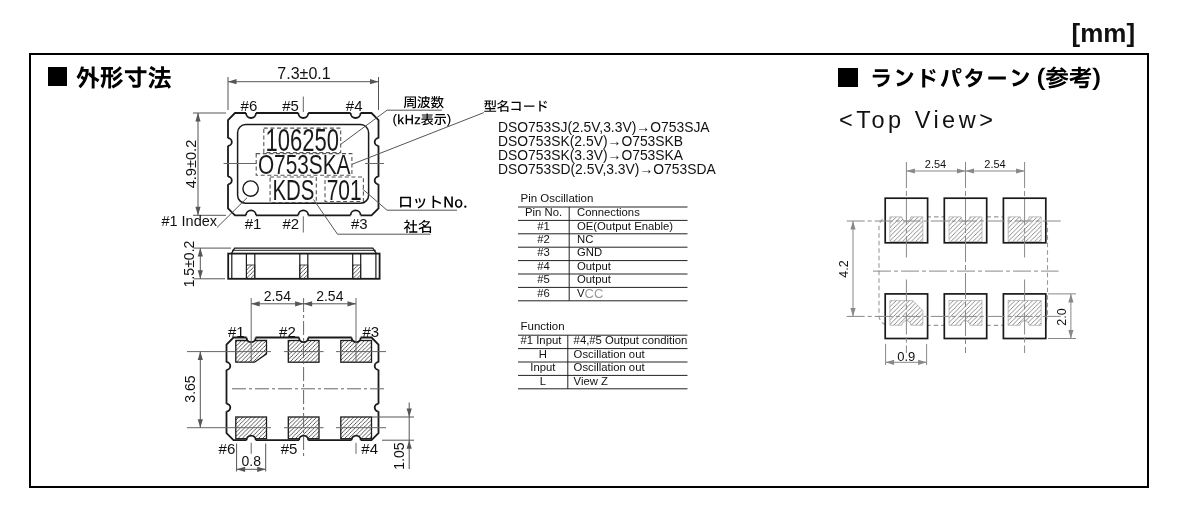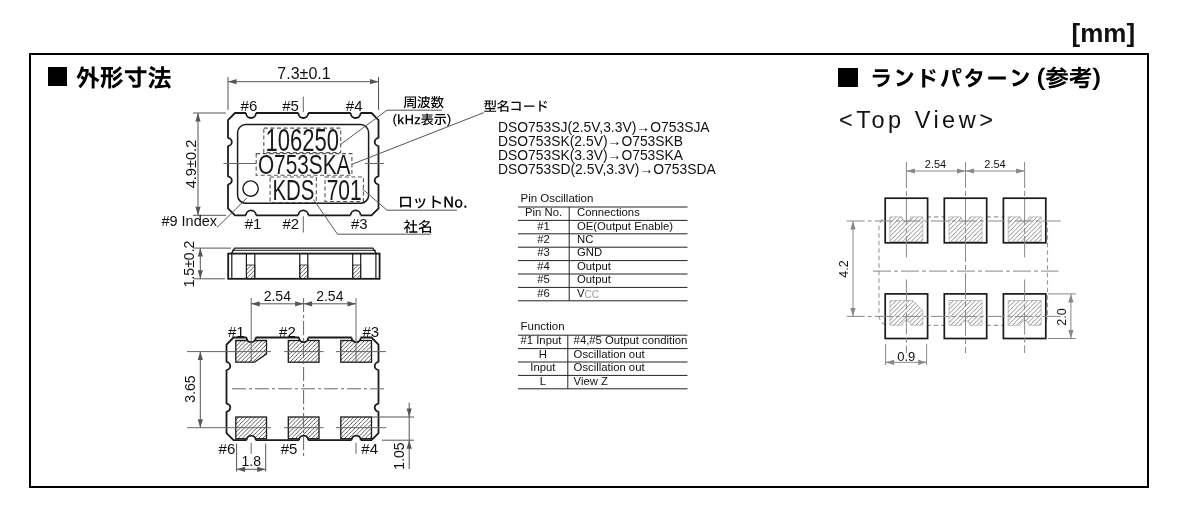--- a/index.html
+++ b/index.html
@@ -212,26 +212,26 @@
     <path d="M410.3585 228.5925 409.503 229.4335 407.7485 227.215Q407.6325 227.07 407.6325 227.2585V233.1165H406.3855V227.766Q405.559 228.636 404.544 229.39L403.964 228.23Q405.4865 227.2005 406.65375 225.765Q407.821 224.3295 408.2705 223.0825H404.3265V221.908H406.371V219.8635H407.6325V221.908H409.59V222.9085Q409.329 223.8075 408.778 224.7645Q408.227 225.7215 407.6325 226.4465V226.548H407.734L407.9805 226.345Q408.111 226.229 408.256 226.229Q408.43 226.229 408.604 226.432ZM413.94 225.591V231.333H417.3765V232.638H409.155V231.333H412.606V225.591H409.648V224.286H412.606V219.907H413.94V224.286H417.0285V225.591Z M431.0645 226.5915V233.1165H429.7015V232.3045H423.452V233.1165H422.089V228.3895Q420.813 228.926 419.1745 229.419L418.609 228.172Q421.4365 227.418 423.6695 226.2Q422.7415 225.156 421.886 224.41649999999998L422.93 223.648Q423.887 224.46 424.844 225.504Q426.9175 224.141 428.1355 222.372H423.5825Q421.886 223.9815 419.2615 225.0545L418.58 223.9235Q420.494 223.155 421.828 222.16174999999998Q423.162 221.1685 424.0175 219.8345L425.2645 220.284Q425.01800000000003 220.7045 424.67 221.154H429.803V222.111Q428.382 224.7065 425.511 226.5915ZM423.452 227.8095V231.072H429.7015V227.8095Z" fill="#000"></path>
   </svg>
 <div style="position:absolute;font-family:&quot;Liberation Sans&quot;, sans-serif;font-size:16px;color:#111;line-height:16px;white-space:nowrap;left:304.0px;top:65.8px;transform:translateX(-50%);">7.3±0.1</div>
 <div style="position:absolute;font-family:&quot;Liberation Sans&quot;, sans-serif;font-size:14.6px;color:#111;line-height:14.6px;white-space:nowrap;left:191.0px;top:163.9px;transform:translate(-50%,-50%) rotate(-90deg);">4.9±0.2</div>
 <div style="position:absolute;font-family:&quot;Liberation Sans&quot;, sans-serif;font-size:15px;color:#111;line-height:15px;white-space:nowrap;left:248.9px;top:98.0px;transform:translateX(-50%);">#6</div>
 <div style="position:absolute;font-family:&quot;Liberation Sans&quot;, sans-serif;font-size:15px;color:#111;line-height:15px;white-space:nowrap;left:290.5px;top:98.0px;transform:translateX(-50%);">#5</div>
 <div style="position:absolute;font-family:&quot;Liberation Sans&quot;, sans-serif;font-size:15px;color:#111;line-height:15px;white-space:nowrap;left:354.2px;top:98.0px;transform:translateX(-50%);">#4</div>
 <div style="position:absolute;font-family:&quot;Liberation Sans&quot;, sans-serif;font-size:15px;color:#111;line-height:15px;white-space:nowrap;left:253.0px;top:216.3px;transform:translateX(-50%);">#1</div>
 <div style="position:absolute;font-family:&quot;Liberation Sans&quot;, sans-serif;font-size:15px;color:#111;line-height:15px;white-space:nowrap;left:290.8px;top:216.3px;transform:translateX(-50%);">#2</div>
 <div style="position:absolute;font-family:&quot;Liberation Sans&quot;, sans-serif;font-size:15px;color:#111;line-height:15px;white-space:nowrap;left:359.3px;top:216.3px;transform:translateX(-50%);">#3</div>
-<div style="position:absolute;font-family:&quot;Liberation Sans&quot;, sans-serif;font-size:14.5px;color:#111;line-height:14.5px;white-space:nowrap;left:161.4px;top:214.2px;">#9 Index</div>
+<div style="position:absolute;font-family:&quot;Liberation Sans&quot;, sans-serif;font-size:14.5px;color:#111;line-height:14.5px;white-space:nowrap;left:161.4px;top:214.2px;">#1 Index</div>
 <div style="position:absolute;font-family:&quot;Liberation Sans&quot;, sans-serif;font-size:14px;color:#111;line-height:14px;white-space:nowrap;left:188.8px;top:263.5px;transform:translate(-50%,-50%) rotate(-90deg);">1.5±0.2</div>
 <div style="position:absolute;font-family:&quot;Liberation Sans&quot;, sans-serif;font-size:14px;color:#111;line-height:14px;white-space:nowrap;left:277.3px;top:289.3px;transform:translateX(-50%);">2.54</div>
 <div style="position:absolute;font-family:&quot;Liberation Sans&quot;, sans-serif;font-size:14px;color:#111;line-height:14px;white-space:nowrap;left:329.8px;top:289.3px;transform:translateX(-50%);">2.54</div>
 <div style="position:absolute;font-family:&quot;Liberation Sans&quot;, sans-serif;font-size:14px;color:#111;line-height:14px;white-space:nowrap;left:189.8px;top:389.3px;transform:translate(-50%,-50%) rotate(-90deg);">3.65</div>
-<div style="position:absolute;font-family:&quot;Liberation Sans&quot;, sans-serif;font-size:14px;color:#111;line-height:14px;white-space:nowrap;left:251.2px;top:453.8px;transform:translateX(-50%);">1.8</div>
+<div style="position:absolute;font-family:&quot;Liberation Sans&quot;, sans-serif;font-size:14px;color:#111;line-height:14px;white-space:nowrap;left:251.2px;top:453.8px;transform:translateX(-50%);">0.8</div>
 <div style="position:absolute;font-family:&quot;Liberation Sans&quot;, sans-serif;font-size:14px;color:#111;line-height:14px;white-space:nowrap;left:399.0px;top:455.8px;transform:translate(-50%,-50%) rotate(-90deg);">1.05</div>
 <div style="position:absolute;font-family:&quot;Liberation Sans&quot;, sans-serif;font-size:15px;color:#111;line-height:15px;white-space:nowrap;left:236.3px;top:323.5px;transform:translateX(-50%);">#1</div>
 <div style="position:absolute;font-family:&quot;Liberation Sans&quot;, sans-serif;font-size:15px;color:#111;line-height:15px;white-space:nowrap;left:287.4px;top:323.5px;transform:translateX(-50%);">#2</div>
 <div style="position:absolute;font-family:&quot;Liberation Sans&quot;, sans-serif;font-size:15px;color:#111;line-height:15px;white-space:nowrap;left:370.8px;top:323.5px;transform:translateX(-50%);">#3</div>
 <div style="position:absolute;font-family:&quot;Liberation Sans&quot;, sans-serif;font-size:15px;color:#111;line-height:15px;white-space:nowrap;left:226.9px;top:441.3px;transform:translateX(-50%);">#6</div>
 <div style="position:absolute;font-family:&quot;Liberation Sans&quot;, sans-serif;font-size:15px;color:#111;line-height:15px;white-space:nowrap;left:289.0px;top:441.3px;transform:translateX(-50%);">#5</div>
 <div style="position:absolute;font-family:&quot;Liberation Sans&quot;, sans-serif;font-size:15px;color:#111;line-height:15px;white-space:nowrap;left:369.7px;top:441.3px;transform:translateX(-50%);">#4</div>
 <div style="position:absolute;font-family:&quot;Liberation Sans&quot;, sans-serif;font-size:11px;color:#111;line-height:11px;white-space:nowrap;left:935.5px;top:159.2px;transform:translateX(-50%);">2.54</div>
 <div style="position:absolute;font-family:&quot;Liberation Sans&quot;, sans-serif;font-size:11px;color:#111;line-height:11px;white-space:nowrap;left:995.0px;top:159.2px;transform:translateX(-50%);">2.54</div>
 <div style="position:absolute;font-family:&quot;Liberation Sans&quot;, sans-serif;font-size:12.5px;color:#111;line-height:12.5px;white-space:nowrap;left:844.3px;top:269.1px;transform:translate(-50%,-50%) rotate(-90deg);">4.2</div>
@@ -244,21 +244,21 @@
 <div style="position:absolute;font-family:&quot;Liberation Sans&quot;, sans-serif;font-size:11.3px;color:#111;line-height:11.3px;white-space:nowrap;left:577.0px;top:220.6px;">OE(Output Enable)</div>
 <div style="position:absolute;font-family:&quot;Liberation Sans&quot;, sans-serif;font-size:11.3px;color:#111;line-height:11.3px;white-space:nowrap;left:543.6px;top:234.0px;transform:translateX(-50%);">#2</div>
 <div style="position:absolute;font-family:&quot;Liberation Sans&quot;, sans-serif;font-size:11.3px;color:#111;line-height:11.3px;white-space:nowrap;left:577.0px;top:234.0px;">NC</div>
 <div style="position:absolute;font-family:&quot;Liberation Sans&quot;, sans-serif;font-size:11.3px;color:#111;line-height:11.3px;white-space:nowrap;left:543.6px;top:247.4px;transform:translateX(-50%);">#3</div>
 <div style="position:absolute;font-family:&quot;Liberation Sans&quot;, sans-serif;font-size:11.3px;color:#111;line-height:11.3px;white-space:nowrap;left:577.0px;top:247.4px;">GND</div>
 <div style="position:absolute;font-family:&quot;Liberation Sans&quot;, sans-serif;font-size:11.3px;color:#111;line-height:11.3px;white-space:nowrap;left:543.6px;top:260.8px;transform:translateX(-50%);">#4</div>
 <div style="position:absolute;font-family:&quot;Liberation Sans&quot;, sans-serif;font-size:11.3px;color:#111;line-height:11.3px;white-space:nowrap;left:577.0px;top:260.8px;">Output</div>
 <div style="position:absolute;font-family:&quot;Liberation Sans&quot;, sans-serif;font-size:11.3px;color:#111;line-height:11.3px;white-space:nowrap;left:543.6px;top:274.2px;transform:translateX(-50%);">#5</div>
 <div style="position:absolute;font-family:&quot;Liberation Sans&quot;, sans-serif;font-size:11.3px;color:#111;line-height:11.3px;white-space:nowrap;left:577.0px;top:274.2px;">Output</div>
 <div style="position:absolute;font-family:&quot;Liberation Sans&quot;, sans-serif;font-size:11.3px;color:#111;line-height:11.3px;white-space:nowrap;left:543.6px;top:287.6px;transform:translateX(-50%);">#6</div>
-<div style="position:absolute;font-family:&quot;Liberation Sans&quot;, sans-serif;font-size:11.3px;color:#111;line-height:11.3px;white-space:nowrap;left:577.0px;top:287.6px;">V<span style="font-size:10px;color:#999;vertical-align:-1px;">CC</span></div>
+<div style="position:absolute;font-family:&quot;Liberation Sans&quot;, sans-serif;font-size:11.3px;color:#111;line-height:11.3px;white-space:nowrap;left:577.0px;top:287.6px;">V<span style="font-size:13px;color:#999;vertical-align:-1px;">CC</span></div>
 <div style="position:absolute;font-family:&quot;Liberation Sans&quot;, sans-serif;font-size:11.5px;color:#111;line-height:11.5px;white-space:nowrap;left:520.5px;top:321.0px;">Function</div>
 <div style="position:absolute;font-family:&quot;Liberation Sans&quot;, sans-serif;font-size:11.3px;color:#111;line-height:11.3px;white-space:nowrap;left:520.5px;top:335.4px;">#1 Input</div>
 <div style="position:absolute;font-family:&quot;Liberation Sans&quot;, sans-serif;font-size:11.3px;color:#111;line-height:11.3px;white-space:nowrap;left:573.6px;top:335.4px;">#4,#5 Output condition</div>
 <div style="position:absolute;font-family:&quot;Liberation Sans&quot;, sans-serif;font-size:11.3px;color:#111;line-height:11.3px;white-space:nowrap;left:542.9px;top:348.8px;transform:translateX(-50%);">H</div>
 <div style="position:absolute;font-family:&quot;Liberation Sans&quot;, sans-serif;font-size:11.3px;color:#111;line-height:11.3px;white-space:nowrap;left:573.6px;top:348.8px;">Oscillation out</div>
 <div style="position:absolute;font-family:&quot;Liberation Sans&quot;, sans-serif;font-size:11.3px;color:#111;line-height:11.3px;white-space:nowrap;left:542.9px;top:362.2px;transform:translateX(-50%);">Input</div>
 <div style="position:absolute;font-family:&quot;Liberation Sans&quot;, sans-serif;font-size:11.3px;color:#111;line-height:11.3px;white-space:nowrap;left:573.6px;top:362.2px;">Oscillation out</div>
 <div style="position:absolute;font-family:&quot;Liberation Sans&quot;, sans-serif;font-size:11.3px;color:#111;line-height:11.3px;white-space:nowrap;left:542.9px;top:375.6px;transform:translateX(-50%);">L</div>
 <div style="position:absolute;font-family:&quot;Liberation Sans&quot;, sans-serif;font-size:11.3px;color:#111;line-height:11.3px;white-space:nowrap;left:573.6px;top:375.6px;">View Z</div>
 <div style="position:absolute;left:498px;top:118.9px;font-family:&quot;Liberation Sans&quot;, sans-serif;font-size:15px;line-height:15px;color:#111;white-space:nowrap;transform:scaleX(0.925);transform-origin:0 0;">DSO753SJ(2.5V,3.3V)→O753SJA</div>

